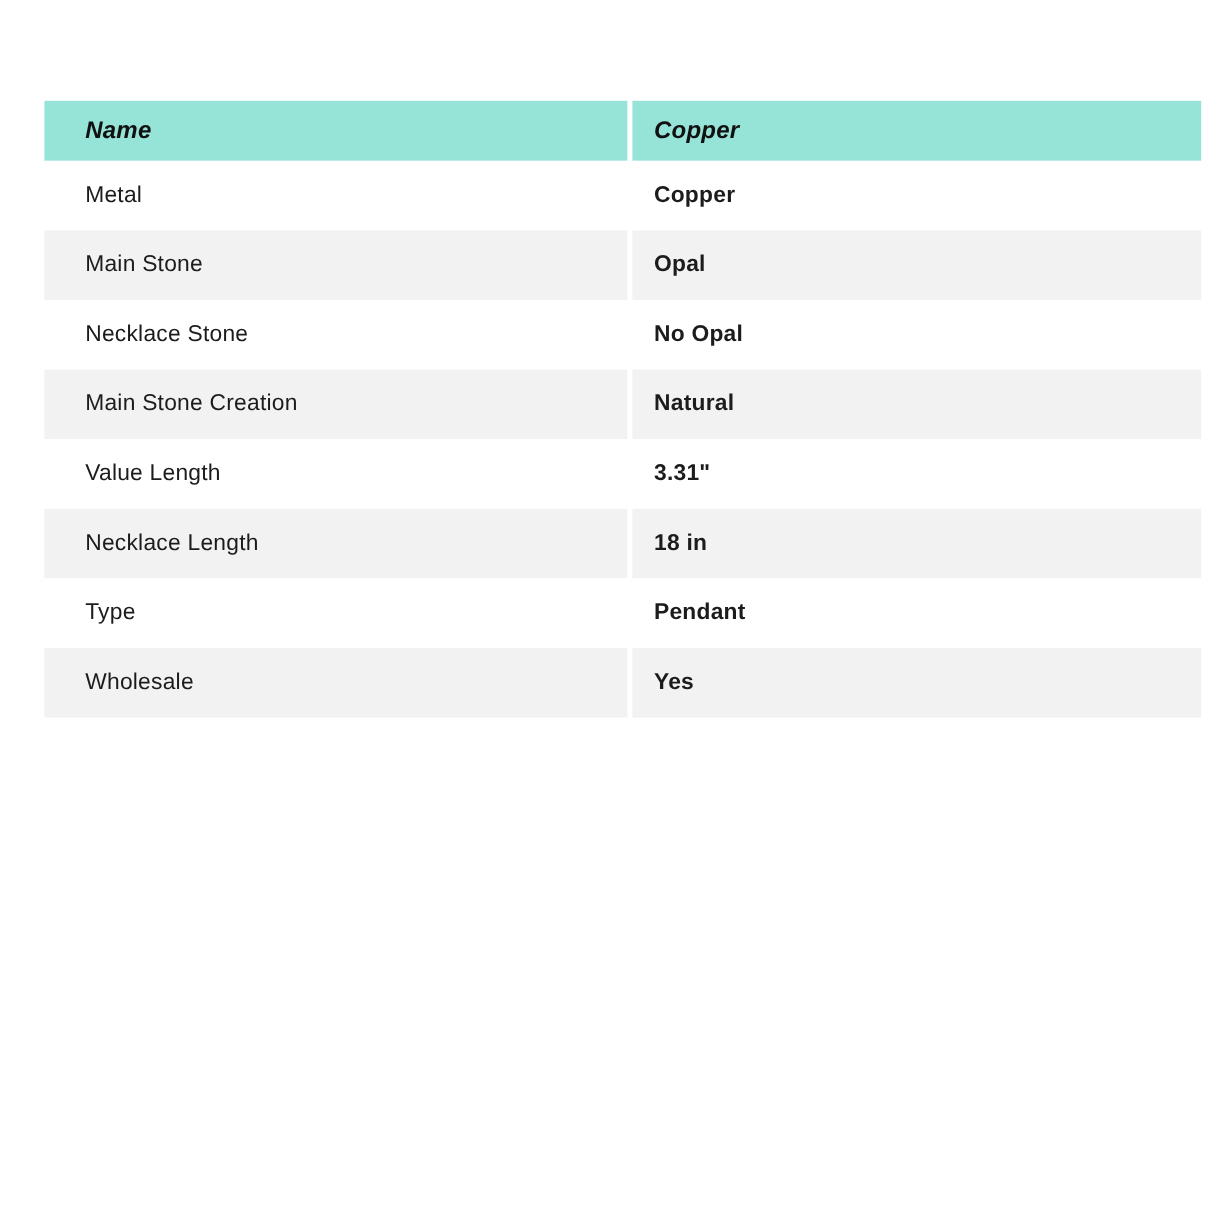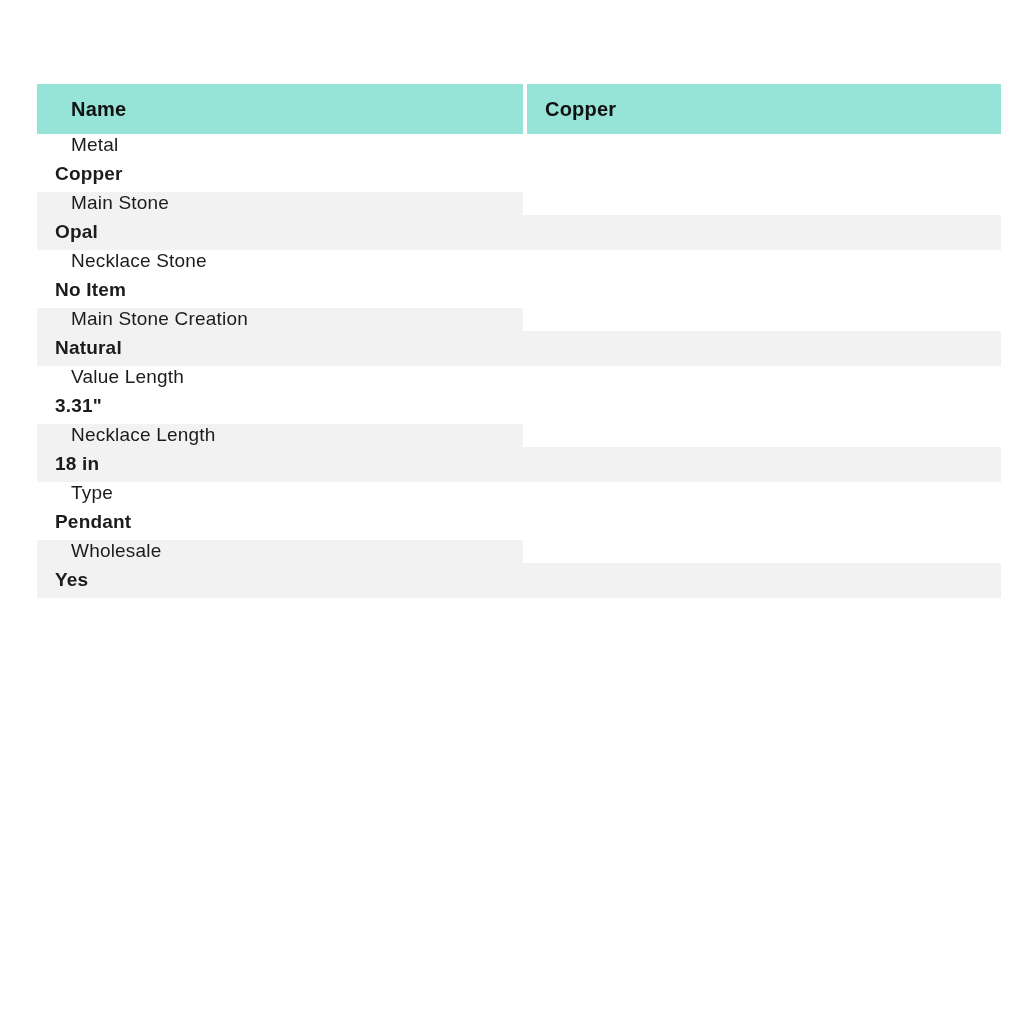--- a/index.html
+++ b/index.html
@@ -50,24 +50,24 @@
     font-weight: bold;
   }
   .header-row {
     height: 50px;
   }
   .header-row .cell {
     background: var(--header-bg, #96e3d7);
     font-weight: 600;
     font-size: 20px;
     color: #111111;
+    font-style: italic;
   }
   .data-row {
     height: 58px;
-    flex-direction: column;
   }
   .data-row:nth-child(odd) .cell {
     background: #ffffff;
   }
   .data-row:nth-child(even) .cell {
     background: var(--alt-bg, #f2f2f2);
   }
 </style>
 </head>
 <body>
@@ -87,21 +87,21 @@
 
   <div class="row data-row">
     <div class="cell name">Main Stone</div>
     <div class="gap"></div>
     <div class="cell value">Opal</div>
   </div>
 
   <div class="row data-row">
     <div class="cell name">Necklace Stone</div>
     <div class="gap"></div>
-    <div class="cell value">No Item</div>
+    <div class="cell value">No Opal</div>
   </div>
 
   <div class="row data-row">
     <div class="cell name">Main Stone Creation</div>
     <div class="gap"></div>
     <div class="cell value">Natural</div>
   </div>
 
   <div class="row data-row">
     <div class="cell name">Value Length</div>

